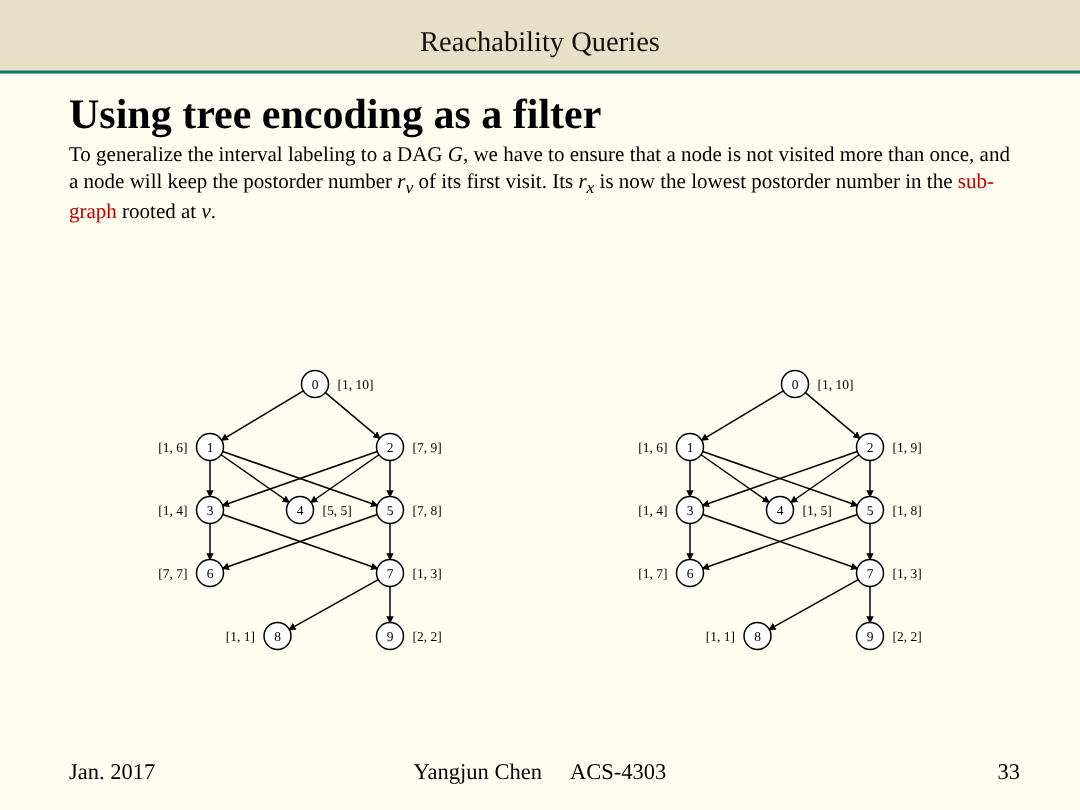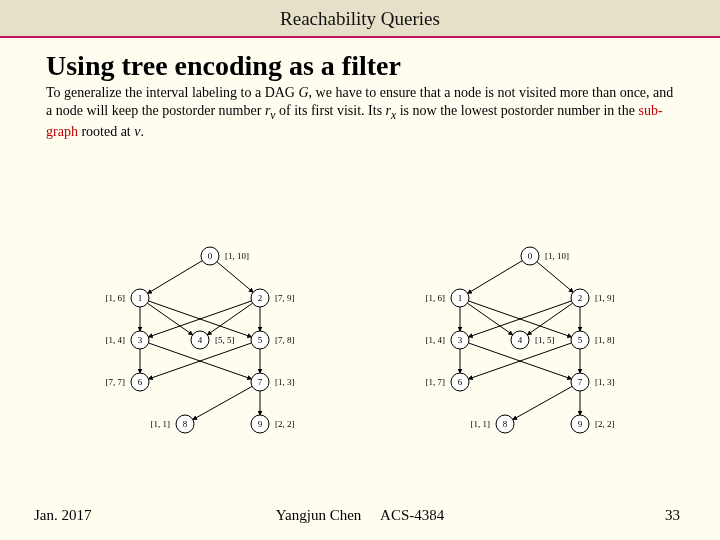--- a/index.html
+++ b/index.html
@@ -3,23 +3,23 @@
 <meta charset="utf-8">
 <style>
   * { box-sizing: border-box; margin: 0; padding: 0; }
   body {
     width: 720px; height: 540px;
     background: #fffcf0;
     font-family: "Times New Roman", serif;
     position: relative; overflow: hidden;
   }
   .header {
-    height: 38px; background: #e6e0c8;
-    border-bottom: 2px solid #be185d;
-    text-align: center; padding-top: 8px;
+    height: 49px; background: #e6e0c8;
+    border-bottom: 2px solid #0f766e;
+    text-align: center; padding-top: 18px;
     font-size: 19px; color: #111;
   }
   .title {
     font-size: 28px; font-weight: bold;
     margin: 12px 0 2px 46px; color: #000;
   }
   .bodytext {
     font-size: 14px; line-height: 1.3;
     margin: 0 46px 0 46px; color: #000;
   }
@@ -32,21 +32,21 @@
   .node { fill: #fff; stroke: #000; stroke-width: 1; }
   .nodetxt { font: 9px "Times New Roman"; fill: #000; text-anchor: middle; dominant-baseline: middle; }
   .lbl { font: 9px "Times New Roman"; fill: #000; }
   .lblL { text-anchor: end; }
   .lblR { text-anchor: start; }
   .edge { stroke: #000; stroke-width: 1; fill: none; marker-end: url(#arr); }
   .footer {
     position: absolute; bottom: 16px; left: 0; width: 720px;
     font-size: 15px; color: #000;
     display: flex; justify-content: space-between;
-    padding: 0 40px 0 34px;
+    padding: 0 40px 0 46px;
   }
   .footer .center { position: absolute; left: 0; width: 720px; text-align: center; }
 </style>
 </head>
 <body>
 
 <div class="header">
   <span>Reachability Queries</span>
 </div>
 
@@ -157,16 +157,16 @@
       <text x="120" class="lbl lblL" y="189">[1, 1]</text>
       <circle cx="210" cy="186" r="9" class="node"></circle>
       <text x="210" y="187" class="nodetxt">9</text>
       <text x="225" class="lbl lblR" y="189">[2, 2]</text>
     </svg>
 </div>
 
 <div class="footer">
   <span>Jan. 2017</span>
   <span class="center">
-    <span>Yangjun Chen</span>&nbsp;&nbsp;&nbsp;&nbsp;&nbsp;<span>ACS-4384</span>
+    <span>Yangjun Chen</span>&nbsp;&nbsp;&nbsp;&nbsp;&nbsp;<span>ACS-4303</span>
   </span>
   <span>33</span>
 </div>
 
 </body></html>

